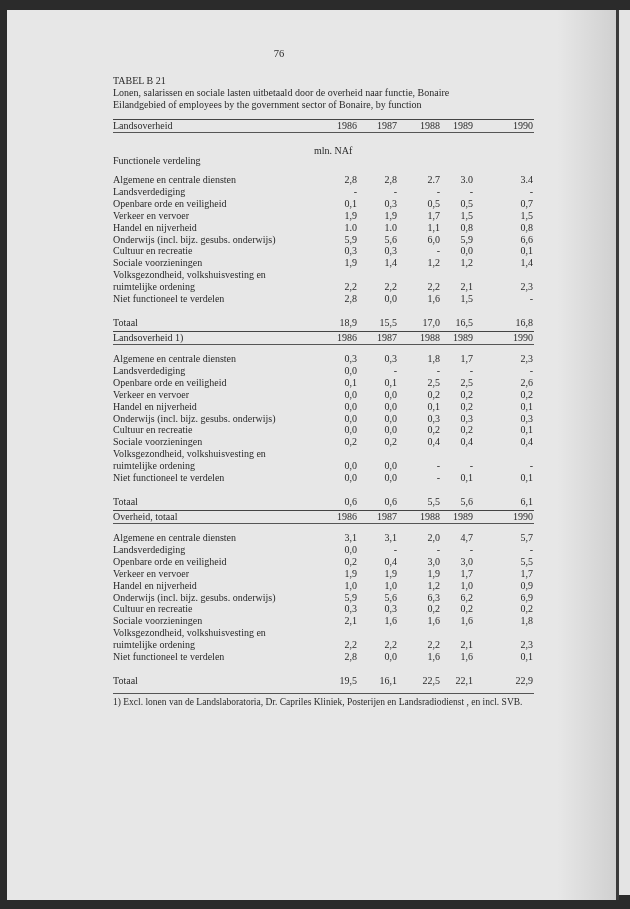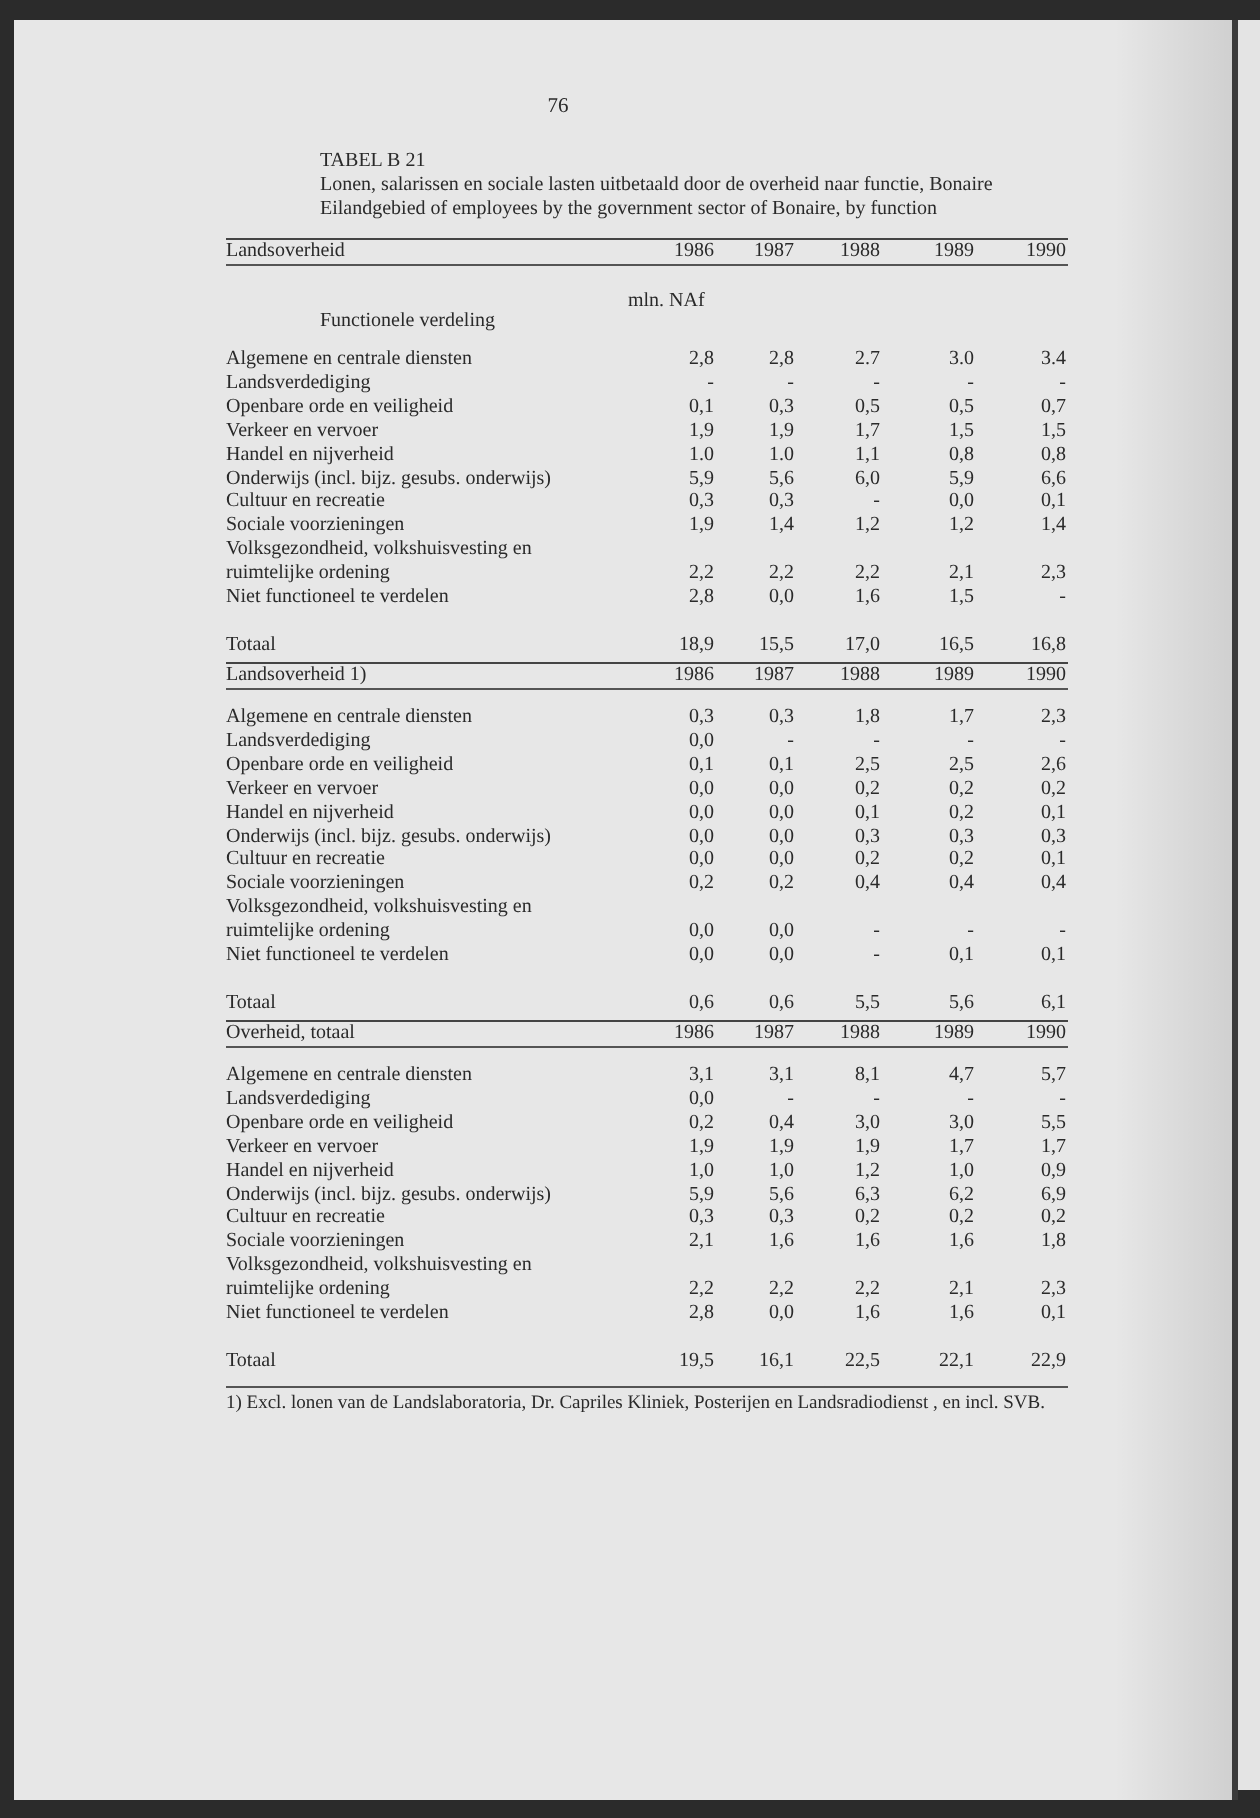--- a/index.html
+++ b/index.html
@@ -22,30 +22,30 @@
     background:#3a3a3a;
   }
   .right-strip {
     position:absolute; left:619px; top:10px; width:11px; height:885px;
     background:#e4e4e4;
   }
   .page-number {
     position:absolute; left:0; width:558px; top:48px; text-align:center;
     font-size:10.5px;
   }
-  .caption { position:absolute; left:113px; font-size:10px; line-height:12px; white-space:nowrap;margin-left:47px; }
+  .caption { position:absolute; left:113px; font-size:10px; line-height:12px; white-space:nowrap; }
   .rule { position:absolute; left:113px; width:421px; height:0; border-top:1px solid #555; }
   .rule.thick { border-top:1.5px solid #444; }
   .row { position:absolute; left:113px; width:421px; height:12px; font-size:10px; line-height:12px; white-space:nowrap; }
   .row .label { position:absolute; left:0; top:0; }
   .row .v { position:absolute; top:0; text-align:right; width:36px; }
   .row .v0 { left:208px; }
   .row .v1 { left:248px; }
   .row .v2 { left:291px; }
-  .row .v3 { left:338px; }
+  .row .v3 { left:324px; }
   .row .v4 { left:384px; }
   .unit { position:absolute; left:314px; font-size:10px; line-height:12px; }
   .footnote { position:absolute; left:113px; font-size:9.5px; line-height:12px; white-space:nowrap; }
 </style>
 </head>
 <body>
 
 <div class="page">
   <div class="page-shade"></div>
 </div>
@@ -280,21 +280,21 @@
       <span class="v v1">1987</span>
       <span class="v v2">1988</span>
       <span class="v v3">1989</span>
       <span class="v v4">1990</span>
     </div>
     <div class="rule" style="top: 523px;"></div>
     <div class="row" style="top: 532px;">
       <span class="label">Algemene en centrale diensten</span>
       <span class="v v0">3,1</span>
       <span class="v v1">3,1</span>
-      <span class="v v2">8,1</span>
+      <span class="v v2">2,0</span>
       <span class="v v3">4,7</span>
       <span class="v v4">5,7</span>
     </div>
     <div class="row" style="top: 543.9px;">
       <span class="label">Landsverdediging</span>
       <span class="v v0">0,0</span>
       <span class="v v1">-</span>
       <span class="v v2">-</span>
       <span class="v v3">-</span>
       <span class="v v4">-</span>

